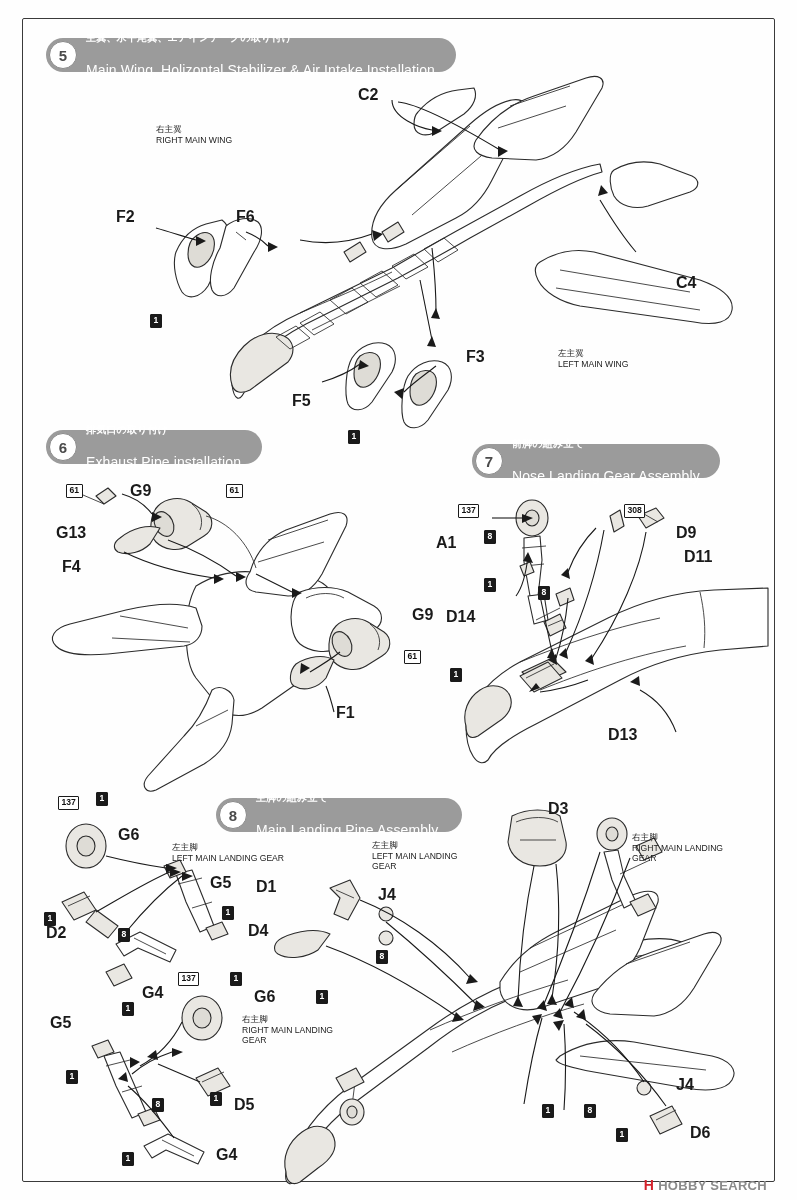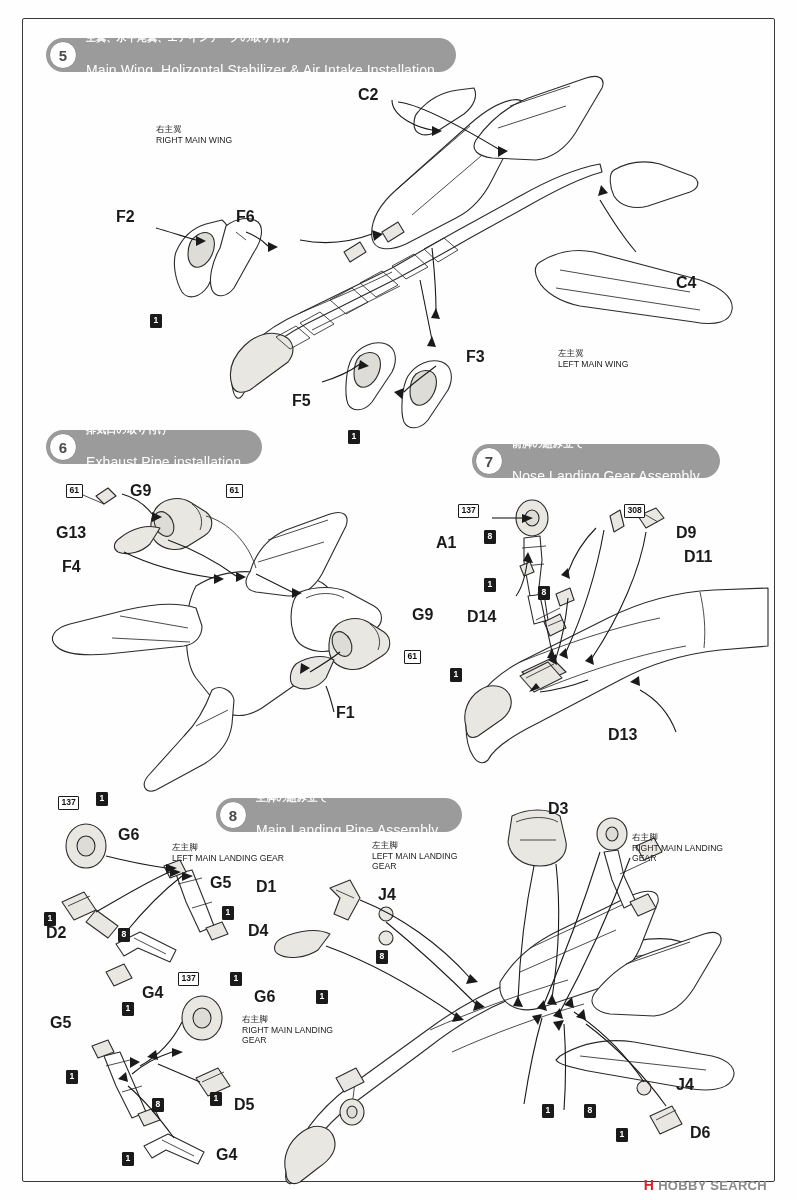--- a/index.html
+++ b/index.html
@@ -386,21 +386,21 @@
       <path d="M592,654 l2,11 l-9,-4 z"></path>
       <path d="M568,568 l2,11 l-9,-4 z"></path>
       <path d="M540,688 l-11,4 l7,-9 z"></path>
       <path d="M640,686 l-10,-4 l9,-6 z"></path>
     </g>
   </svg>
 
   <div class="lbl" style="left:436px; top:534px;">A1</div>
   <div class="lbl" style="left:676px; top:524px;">D9</div>
   <div class="lbl" style="left:676px; top:548px;margin-left:8px;">D11</div>
-  <div class="lbl" style="left:467px; top:608px;">D14</div>
+  <div class="lbl" style="left:446px; top:608px;">D14</div>
   <div class="lbl" style="left:608px; top:726px;">D13</div>
   <div class="numbox" style="left:458px; top:504px;">137</div>
   <div class="numbox" style="left:624px; top:496px;margin-top:8px;">308</div>
   <div class="numbox b" style="left:484px; top:530px;">8</div>
   <div class="numbox b" style="left:538px; top:586px;">8</div>
   <div class="numbox b" style="left:484px; top:578px;">1</div>
   <div class="numbox b" style="left:450px; top:668px;">1</div>
 
   <div class="step-header" style="left:216px; top:798px; width:246px;">
     <div class="num">8</div>

